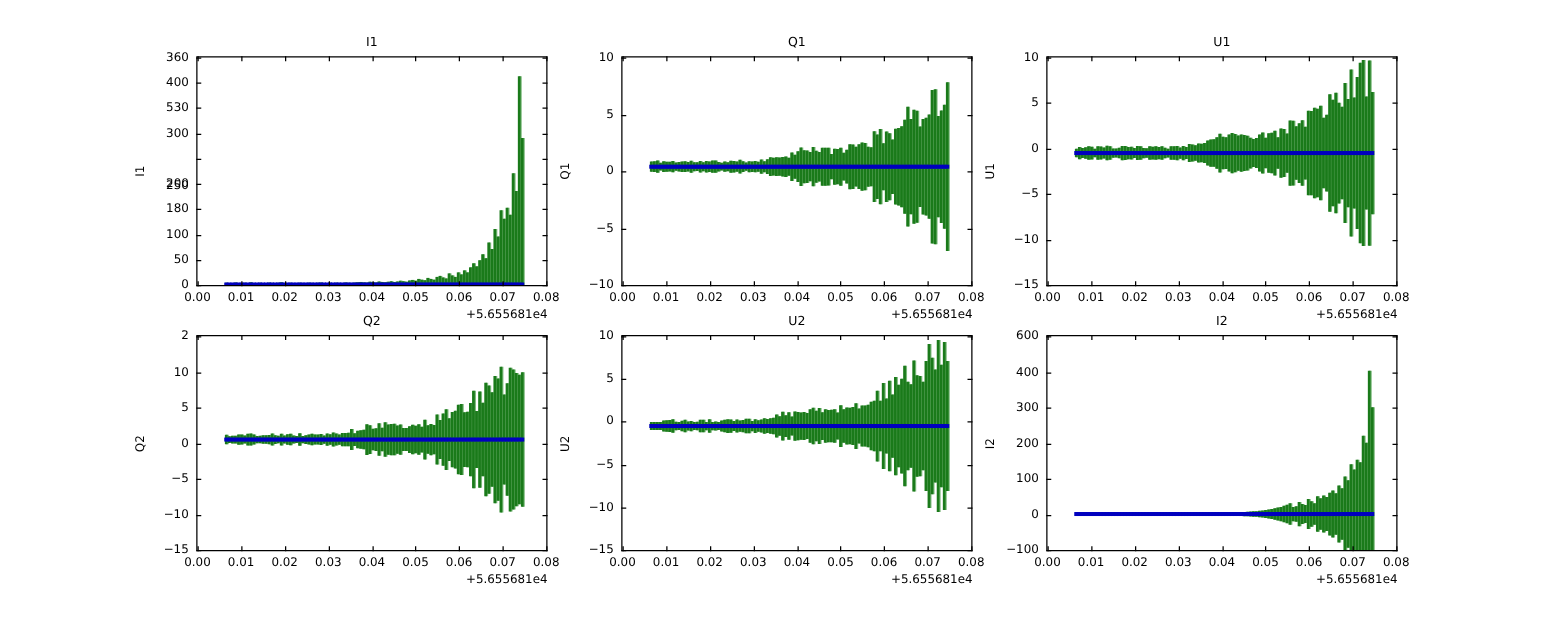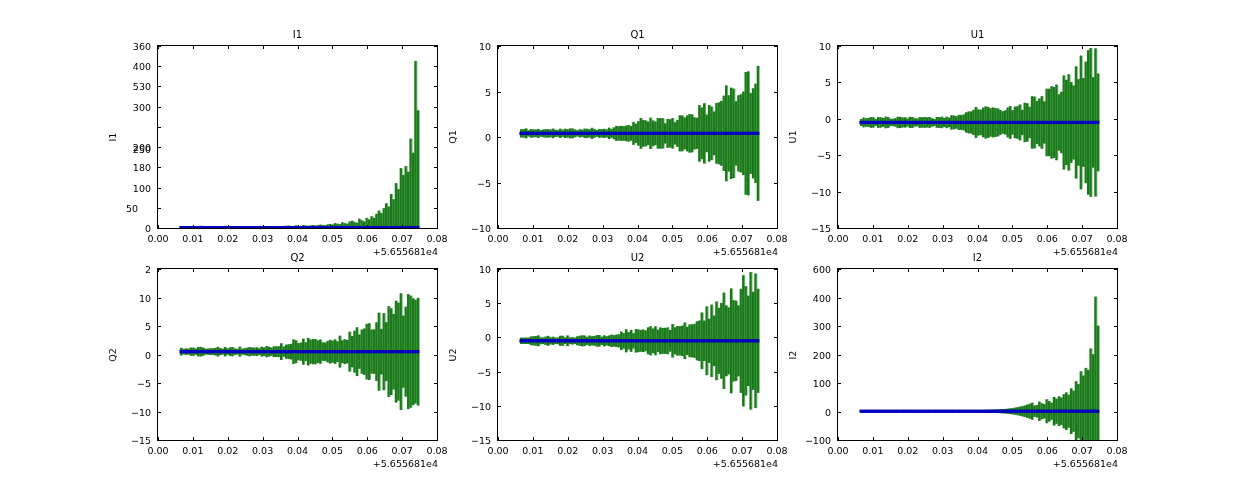--- a/index.html
+++ b/index.html
@@ -369,21 +369,21 @@
           <rect x="253.33624999999998" y="179.99555555555557" width="3.2" height="3.2" fill="#0000bf"></rect>
           <rect x="255.7775" y="179.99555555555557" width="3.2" height="3.2" fill="#0000bf"></rect>
           <rect x="258.21874999999994" y="179.99555555555557" width="3.2" height="3.2" fill="#0000bf"></rect>
         </svg>
       </div>
       <div class="tick-mark" style="left: 157px; top: 228px; width: 4px; height: 1px;"></div>
       <div class="tick-mark" style="left: 434px; top: 228px; width: 4px; height: 1px;"></div>
       <div class="ytick-label" style="left: 113px; width: 38px; top: 228px;">0</div>
       <div class="tick-mark" style="left: 157px; top: 207.778px; width: 4px; height: 1px;"></div>
       <div class="tick-mark" style="left: 434px; top: 207.778px; width: 4px; height: 1px;"></div>
-      <div class="ytick-label" style="left: 113px; width: 38px; top: 207.778px; text-align: center;">50</div>
+      <div class="ytick-label" style="left: 113px; width: 38px; top: 207.778px;">50</div>
       <div class="tick-mark" style="left: 157px; top: 187.556px; width: 4px; height: 1px;"></div>
       <div class="tick-mark" style="left: 434px; top: 187.556px; width: 4px; height: 1px;"></div>
       <div class="ytick-label" style="left: 113px; width: 38px; top: 187.556px;">100</div>
       <div class="tick-mark" style="left: 157px; top: 167.333px; width: 4px; height: 1px;"></div>
       <div class="tick-mark" style="left: 434px; top: 167.333px; width: 4px; height: 1px;"></div>
       <div class="ytick-label" style="left: 113px; width: 38px; top: 167.333px;">180</div>
       <div class="tick-mark" style="left: 157px; top: 147.111px; width: 4px; height: 1px;"></div>
       <div class="tick-mark" style="left: 434px; top: 147.111px; width: 4px; height: 1px;"></div>
       <div class="ytick-label" style="left: 113px; width: 38px; top: 147.111px;">200</div>
       <div class="tick-mark" style="left: 157px; top: 126.889px; width: 4px; height: 1px;"></div>

